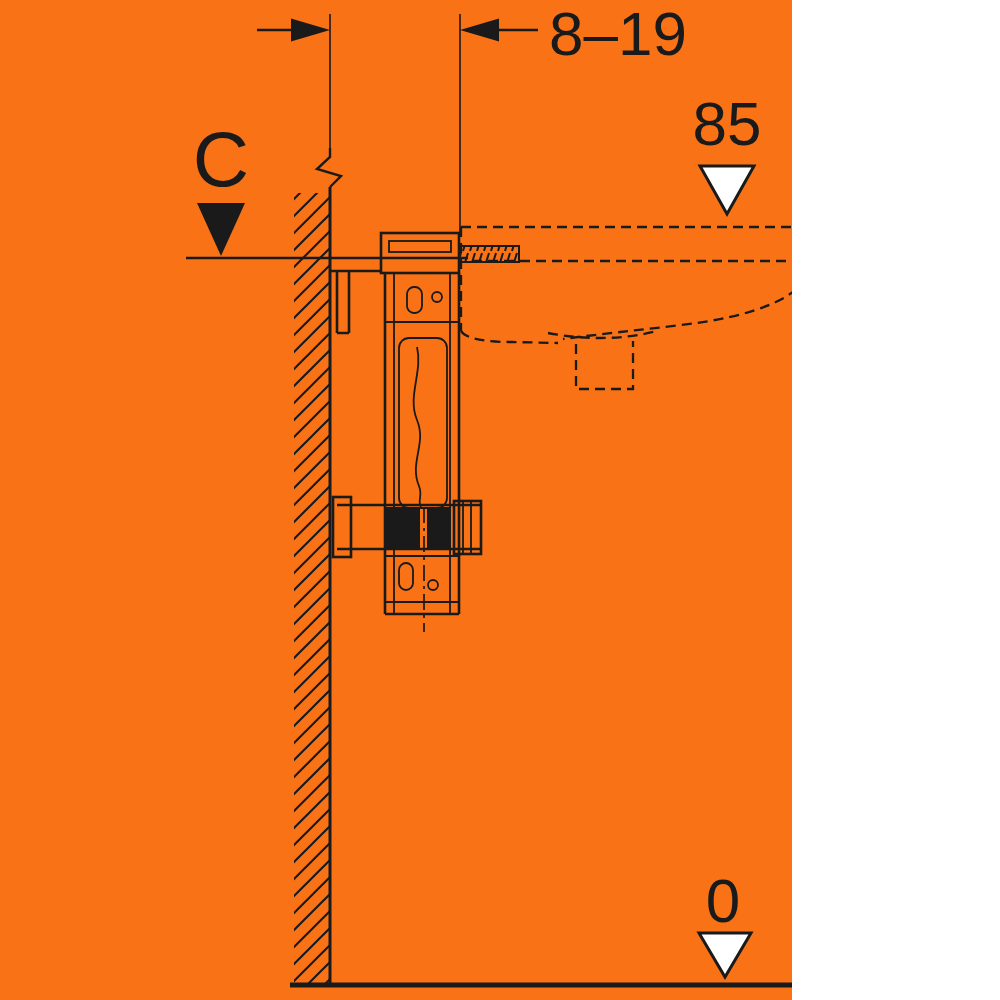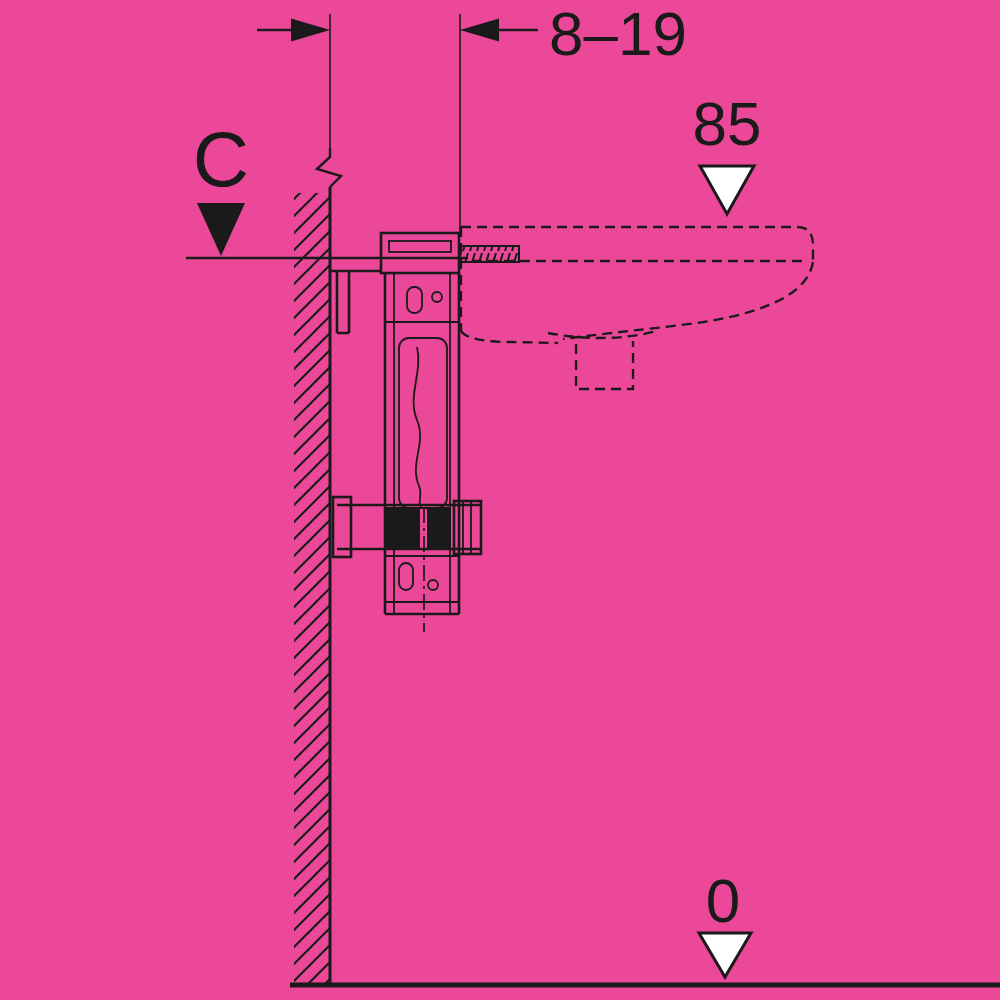--- a/index.html
+++ b/index.html
@@ -1,16 +1,16 @@
 <!DOCTYPE html>
 <html><head>
 <meta charset="utf-8">
 <style>
   html,body{margin:0;padding:0;background:#ffffff;}
-  .canvas{position:relative;width:1000px;height:1000px;background:#ec4899;overflow:hidden;}
+  .canvas{position:relative;width:792px;height:1000px;background:#f97316;overflow:hidden;}
   svg{display:block;}
   text{font-family:"Liberation Sans","DejaVu Sans",sans-serif;fill:#1a1a1a;}
   .dim{font-size:62px;}
   .big{font-size:78px;}
   .thin{stroke:#1a1a1a;stroke-width:1.6;fill:none;}
   .med{stroke:#1a1a1a;stroke-width:2.4;fill:none;}
   .wall{stroke:#1a1a1a;stroke-width:3;fill:none;}
   .floor{stroke:#1a1a1a;stroke-width:5;fill:none;}
   .dash{stroke:#1a1a1a;stroke-width:2.3;fill:none;stroke-dasharray:10 6;}
   .fr{stroke:#1a1a1a;stroke-width:2.6;fill:none;}

